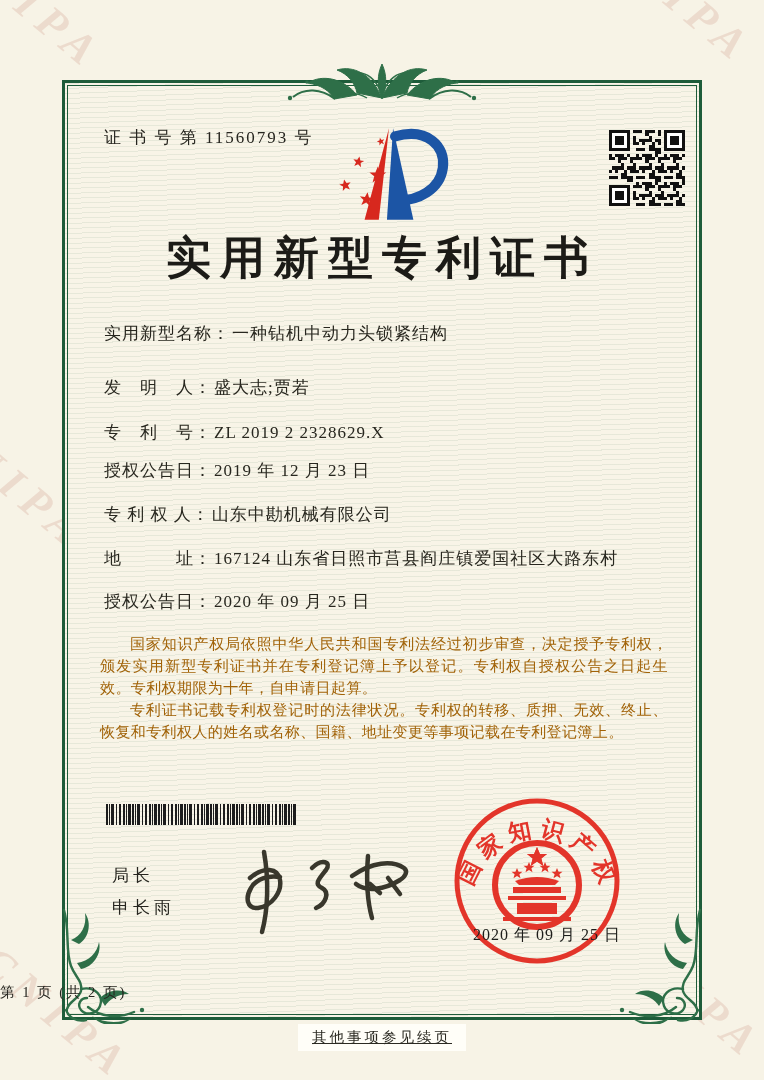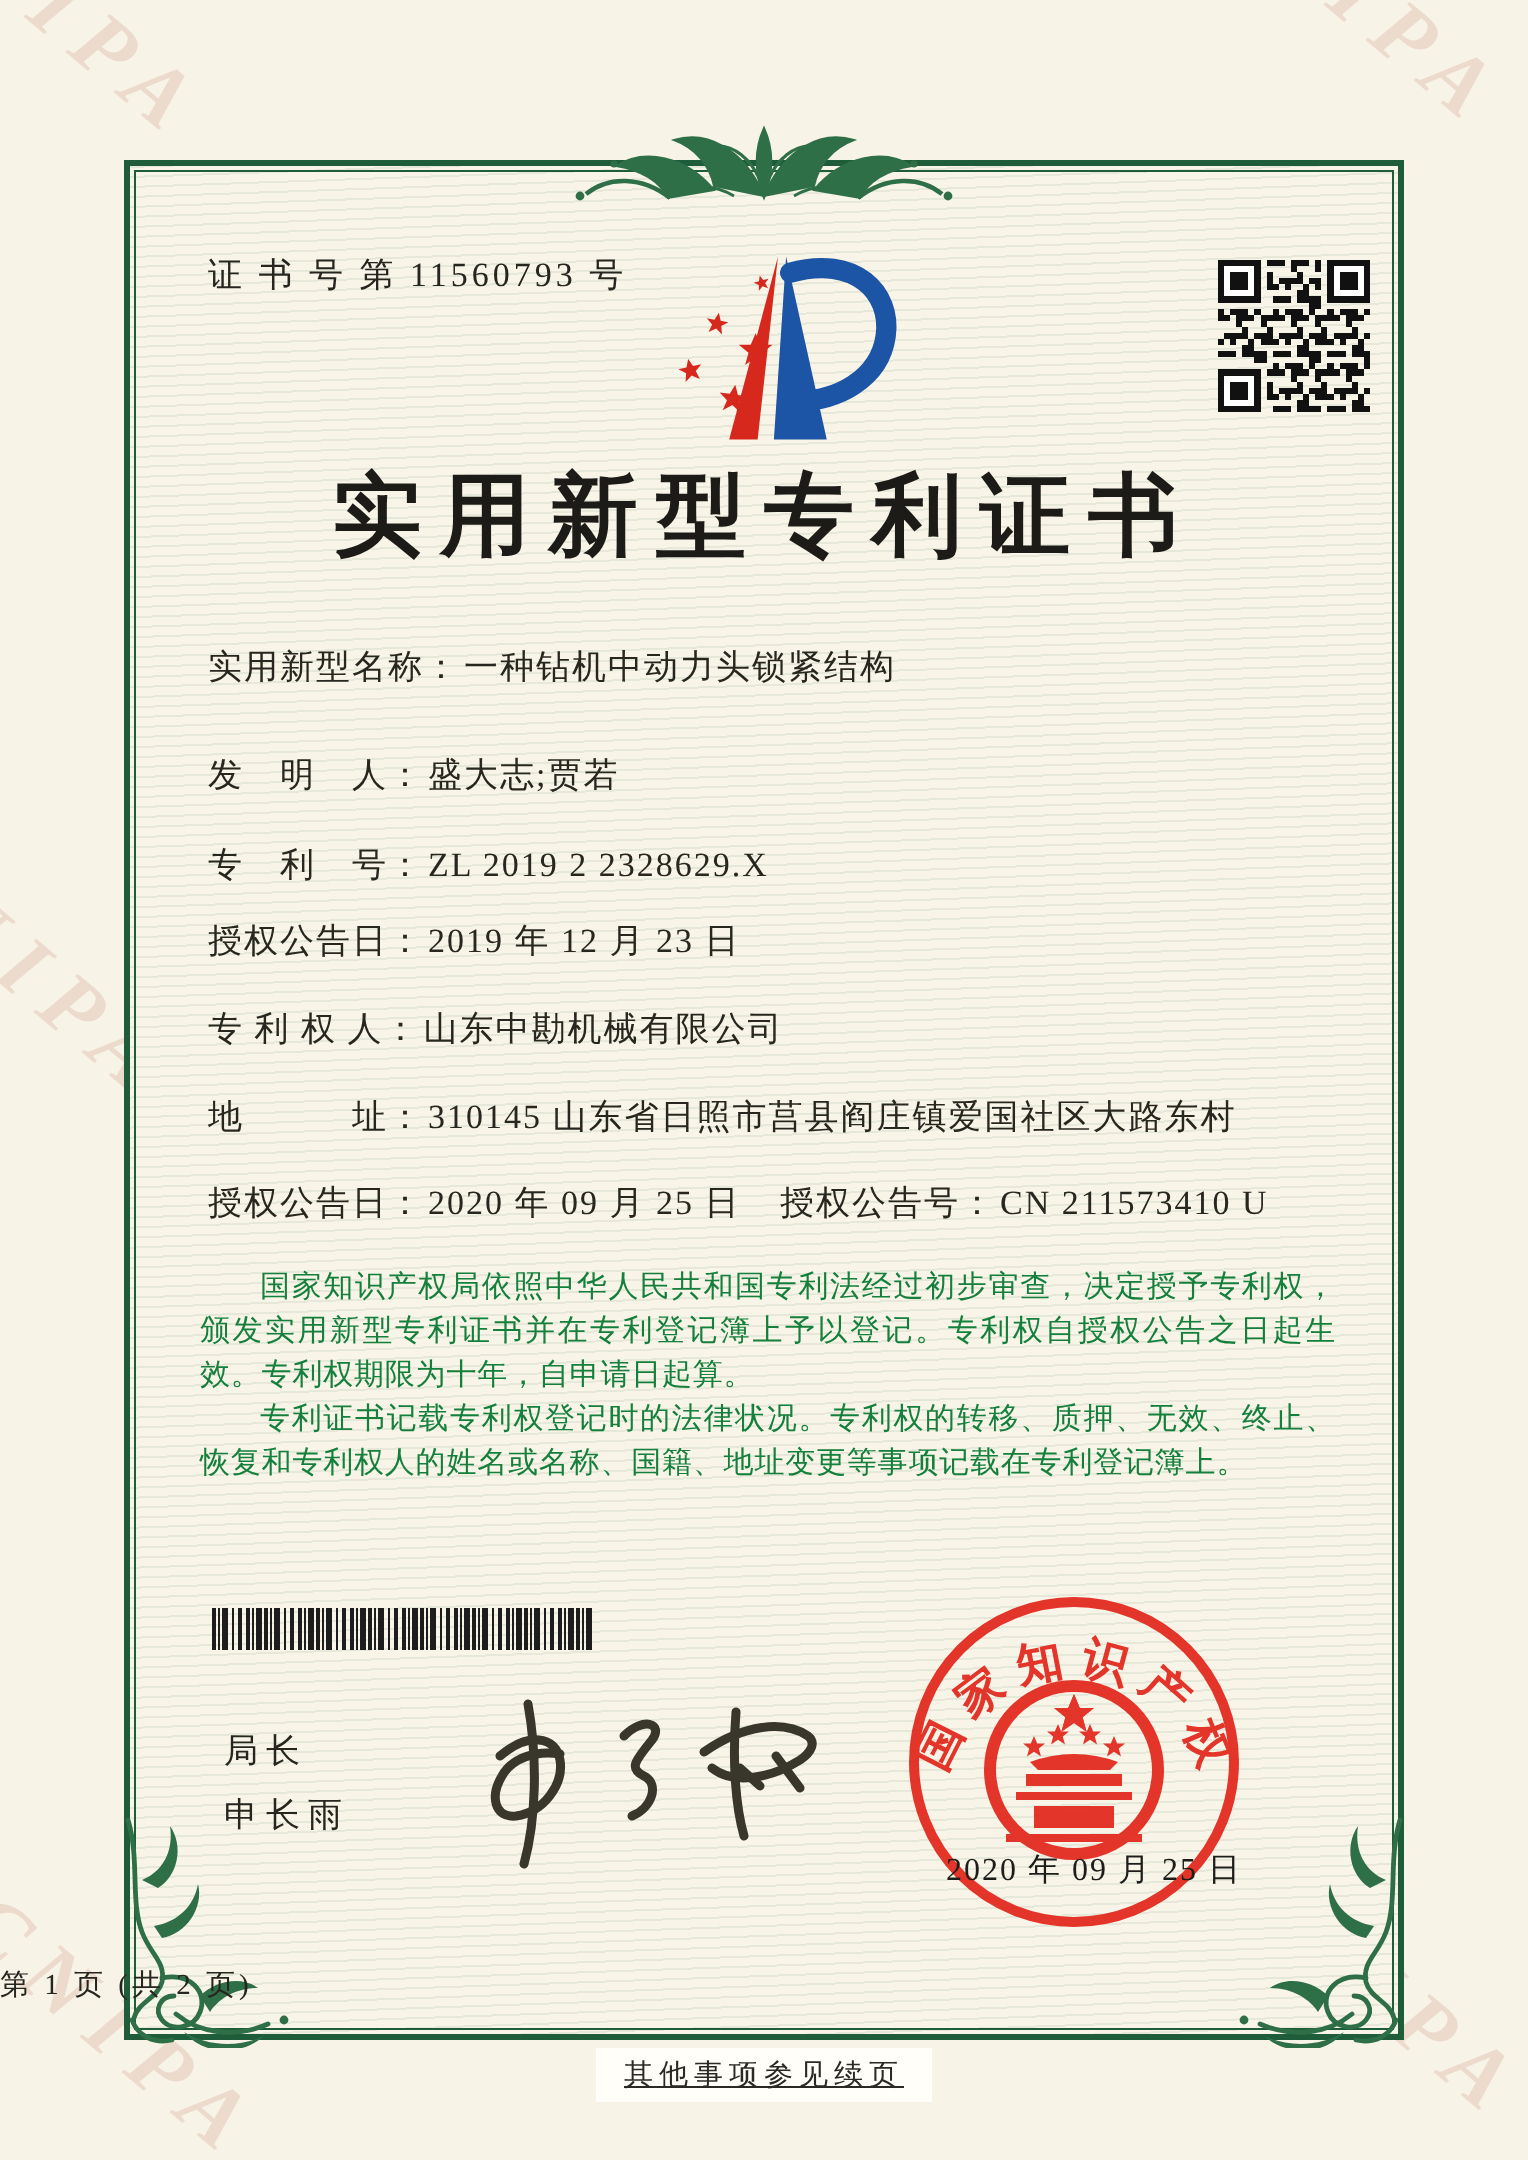--- a/index.html
+++ b/index.html
@@ -28,21 +28,21 @@
 
   
   .content{position:absolute;left:0;top:0;width:744px;height:1080px;z-index:5;}
   .cert-no{position:absolute;left:104px;top:126px;font-size:17px;letter-spacing:2px;}
   .logo{position:absolute;left:328px;top:124px;width:124px;height:100px;}
   .qr{position:absolute;left:609px;top:130px;width:76px;height:76px;}
   .title{position:absolute;left:0;top:228px;width:764px;text-align:center;
          font-size:45px;font-weight:bold;letter-spacing:9px;color:#1c1b17;}
   .f-row{position:absolute;left:104px;font-size:17px;letter-spacing:1px;white-space:nowrap;color:#28271f;}
   .f-row .lab{margin-right:2px;}
-  .paras{position:absolute;left:100px;top:633px;width:568px;color:#15803d;}
+  .paras{position:absolute;left:100px;top:633px;width:568px;color:#a16207;}
   .paras p{margin:0;font-size:15px;line-height:22px;text-indent:2em;letter-spacing:0.4px;text-align:justify;}
   .barcode{position:absolute;left:106px;top:804px;width:194px;height:21px;}
   .signer-title{position:absolute;left:112px;top:864px;font-size:17px;letter-spacing:4px;}
   .signer-name{position:absolute;left:112px;top:896px;font-size:17px;letter-spacing:4px;}
   .sig{position:absolute;left:212px;top:840px;width:200px;height:100px;}
   .seal{position:absolute;left:451px;top:795px;width:172px;height:172px;z-index:5;}
   .seal-date{position:absolute;left:473px;top:925px;font-size:16px;letter-spacing:1px;
              color:#1d1d1a;z-index:6;white-space:nowrap;}
   .page-num{position:absolute;left:0;top:983px;width:764px;text-align:left;
             font-size:14.5px;letter-spacing:2px;}
@@ -376,27 +376,24 @@
     <div class="f-row" style="top:421px;">
       <span class="lab">专　利　号：</span><span>ZL 2019 2 2328629.X</span>
     </div>
     <div class="f-row" style="top:459px;">
       <span class="lab">授权公告日：</span><span>2019 年 12 月 23 日</span>
     </div>
     <div class="f-row" style="top:503px;">
       <span class="lab">专 利 权 人：</span><span>山东中勘机械有限公司</span>
     </div>
     <div class="f-row" style="top:547px;">
-      <span class="lab">地　　　址：</span><span>310145 山东省日照市莒县阎庄镇爱国社区大路东村</span>
+      <span class="lab">地　　　址：</span><span>167124 山东省日照市莒县阎庄镇爱国社区大路东村</span>
     </div>
     <div class="f-row" style="top:590px;">
       <span class="lab">授权公告日：</span><span>2020 年 09 月 25 日</span>
-    </div>
-    <div class="f-row" style="top:590px;left:390px;">
-      <span class="lab">授权公告号：</span><span>CN 211573410 U</span>
     </div>
 
     <div class="paras">
       <p>国家知识产权局依照中华人民共和国专利法经过初步审查，决定授予专利权，颁发实用新型专利证书并在专利登记簿上予以登记。专利权自授权公告之日起生效。专利权期限为十年，自申请日起算。</p>
       <p>专利证书记载专利权登记时的法律状况。专利权的转移、质押、无效、终止、恢复和专利权人的姓名或名称、国籍、地址变更等事项记载在专利登记簿上。</p>
     </div>
 
     <svg id="barcode-svg" class="barcode" viewBox="0 0 194 21" preserveAspectRatio="none">
         <rect x="0" y="0" width="2" height="21" fill="#1d1d1d"></rect>
         <rect x="3" y="0" width="1" height="21" fill="#1d1d1d"></rect>

